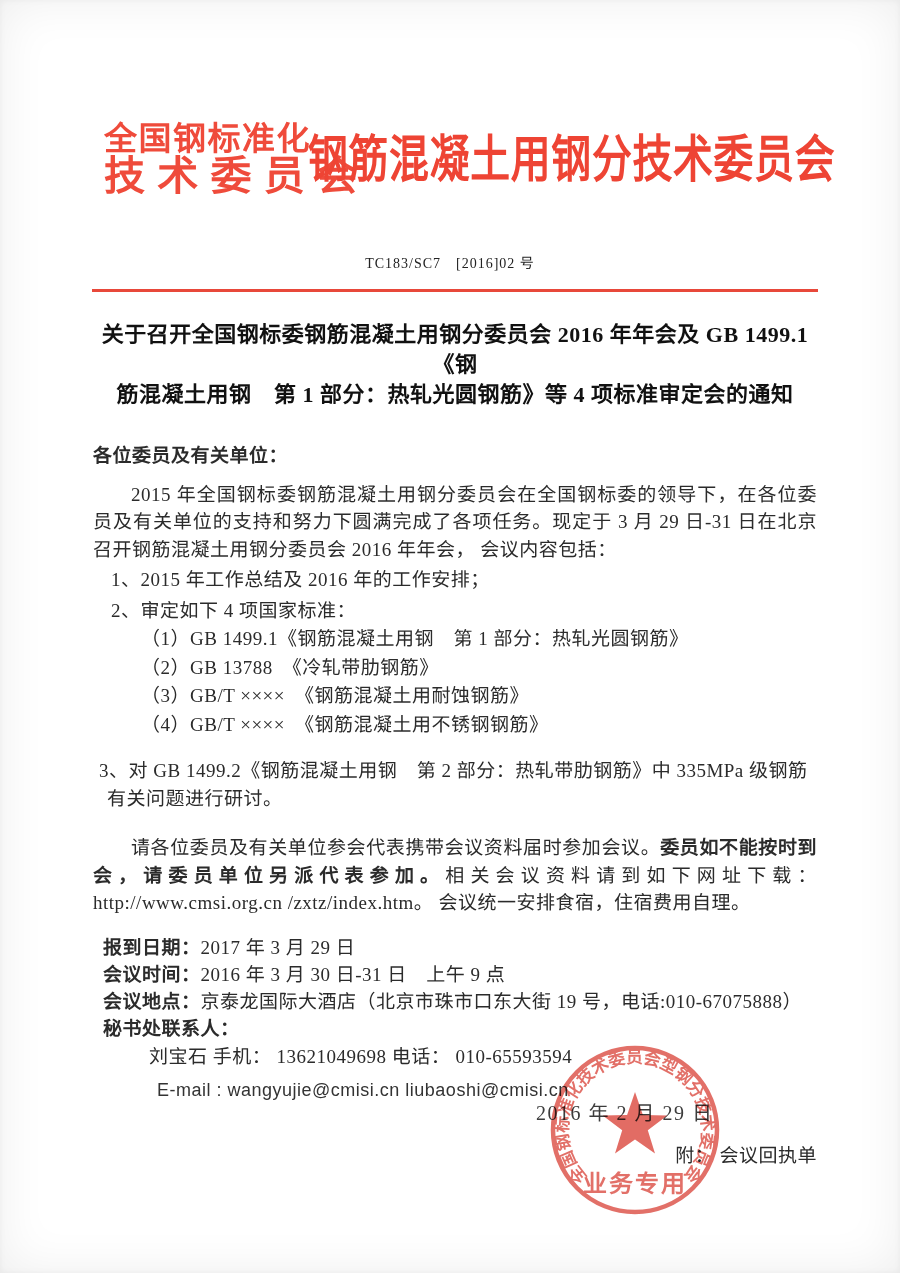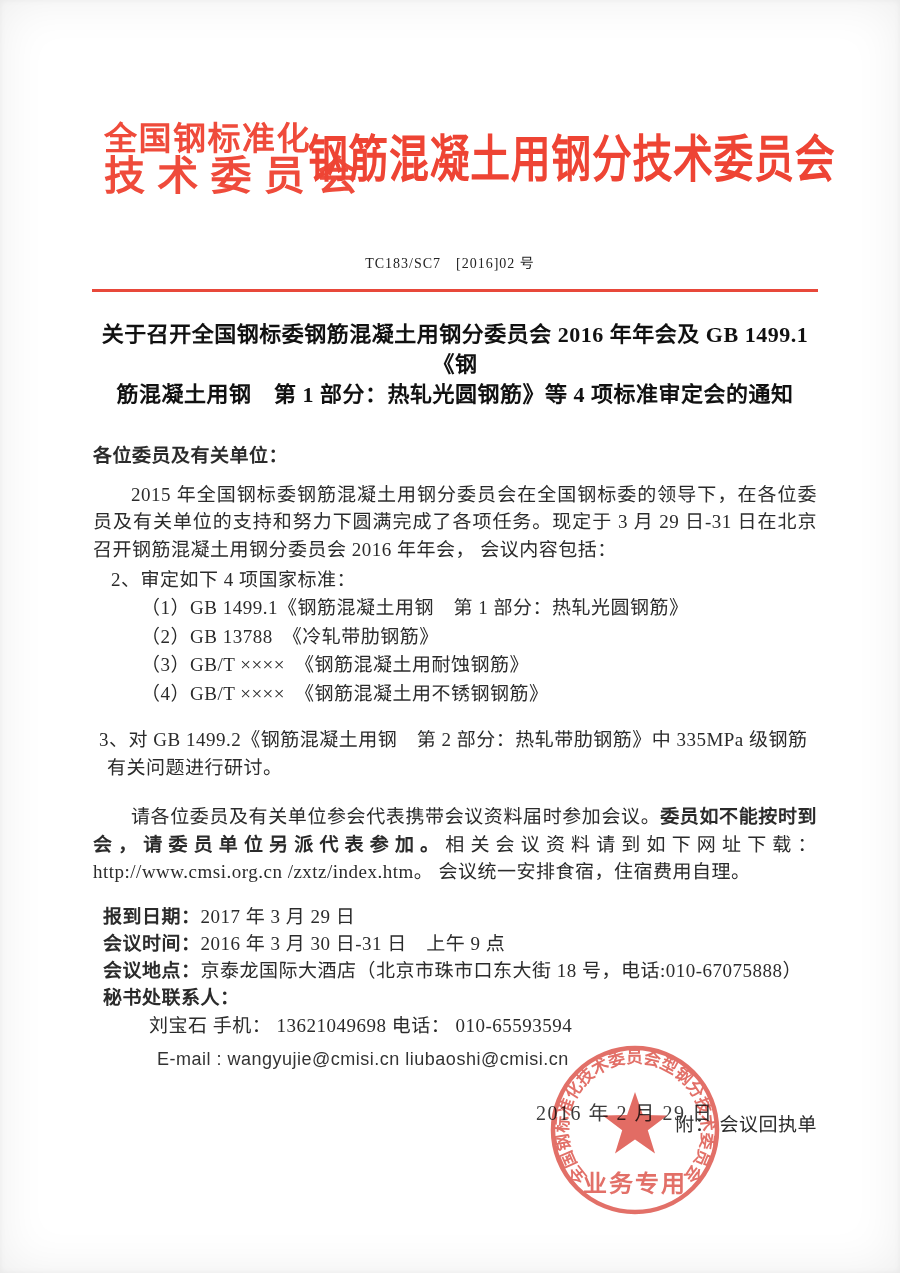--- a/index.html
+++ b/index.html
@@ -80,34 +80,35 @@
   <div class="content">
     <h1 class="title">
       <span>关于召开全国钢标委钢筋混凝土用钢分委员会 2016 年年会及 GB 1499.1《钢</span><br>
       <span>筋混凝土用钢　第 1 部分：热轧光圆钢筋》等 4 项标准审定会的通知</span>
     </h1>
 
     <p class="salutation">各位委员及有关单位：</p>
 
     <p class="para">2015 年全国钢标委钢筋混凝土用钢分委员会在全国钢标委的领导下，在各位委员及有关单位的支持和努力下圆满完成了各项任务。现定于 3 月 29 日-31 日在北京召开钢筋混凝土用钢分委员会 2016 年年会， 会议内容包括：</p>
 
+    <p class="item">1、2015 年工作总结及 2016 年的工作安排；</p>
     <p class="item">2、审定如下 4 项国家标准：</p>
     <p class="std">（1）GB 1499.1《钢筋混凝土用钢　第 1 部分：热轧光圆钢筋》</p>
     <p class="std">（2）GB 13788　《冷轧带肋钢筋》</p>
     <p class="std">（3）GB/T ××××　《钢筋混凝土用耐蚀钢筋》</p>
     <p class="std">（4）GB/T ××××　《钢筋混凝土用不锈钢钢筋》</p>
     <p class="item3-l1">3、对 GB 1499.2《钢筋混凝土用钢　第 2 部分：热轧带肋钢筋》中 335MPa 级钢筋</p>
     <p class="item3-l2">有关问题进行研讨。</p>
 
     <p class="para para2"><span>请各位委员及有关单位参会代表携带会议资料届时参加会议。</span><b>委员如不能按时到会，请委员单位另派代表参加。</b><span>相关会议资料请到如下网址下载：http://www.cmsi.org.cn /zxtz/index.htm。 会议统一安排食宿，住宿费用自理。</span></p>
 
     <div class="details">
       <p class="detail"><b>报到日期：</b><span>2017 年 3 月 29 日</span></p>
       <p class="detail"><b>会议时间：</b><span>2016 年 3 月 30 日-31 日　上午 9 点</span></p>
-      <p class="detail"><b>会议地点：</b><span>京泰龙国际大酒店（北京市珠市口东大街 18 号，电话:010-67075888）</span></p>
+      <p class="detail"><b>会议地点：</b><span>京泰龙国际大酒店（北京市珠市口东大街 19 号，电话:010-67075888）</span></p>
       <p class="detail"><b>秘书处联系人：</b><span></span></p>
       <p class="contact">刘宝石  手机： 13621049698  电话： 010-65593594</p>
       <p class="email">E-mail : wangyujie@cmisi.cn   liubaoshi@cmisi.cn</p>
     </div>
 
     <p class="attachment">附： 会议回执单</p>
   </div>
 
   <div class="issue-date">2016 年 2 月 29 日</div>
 

